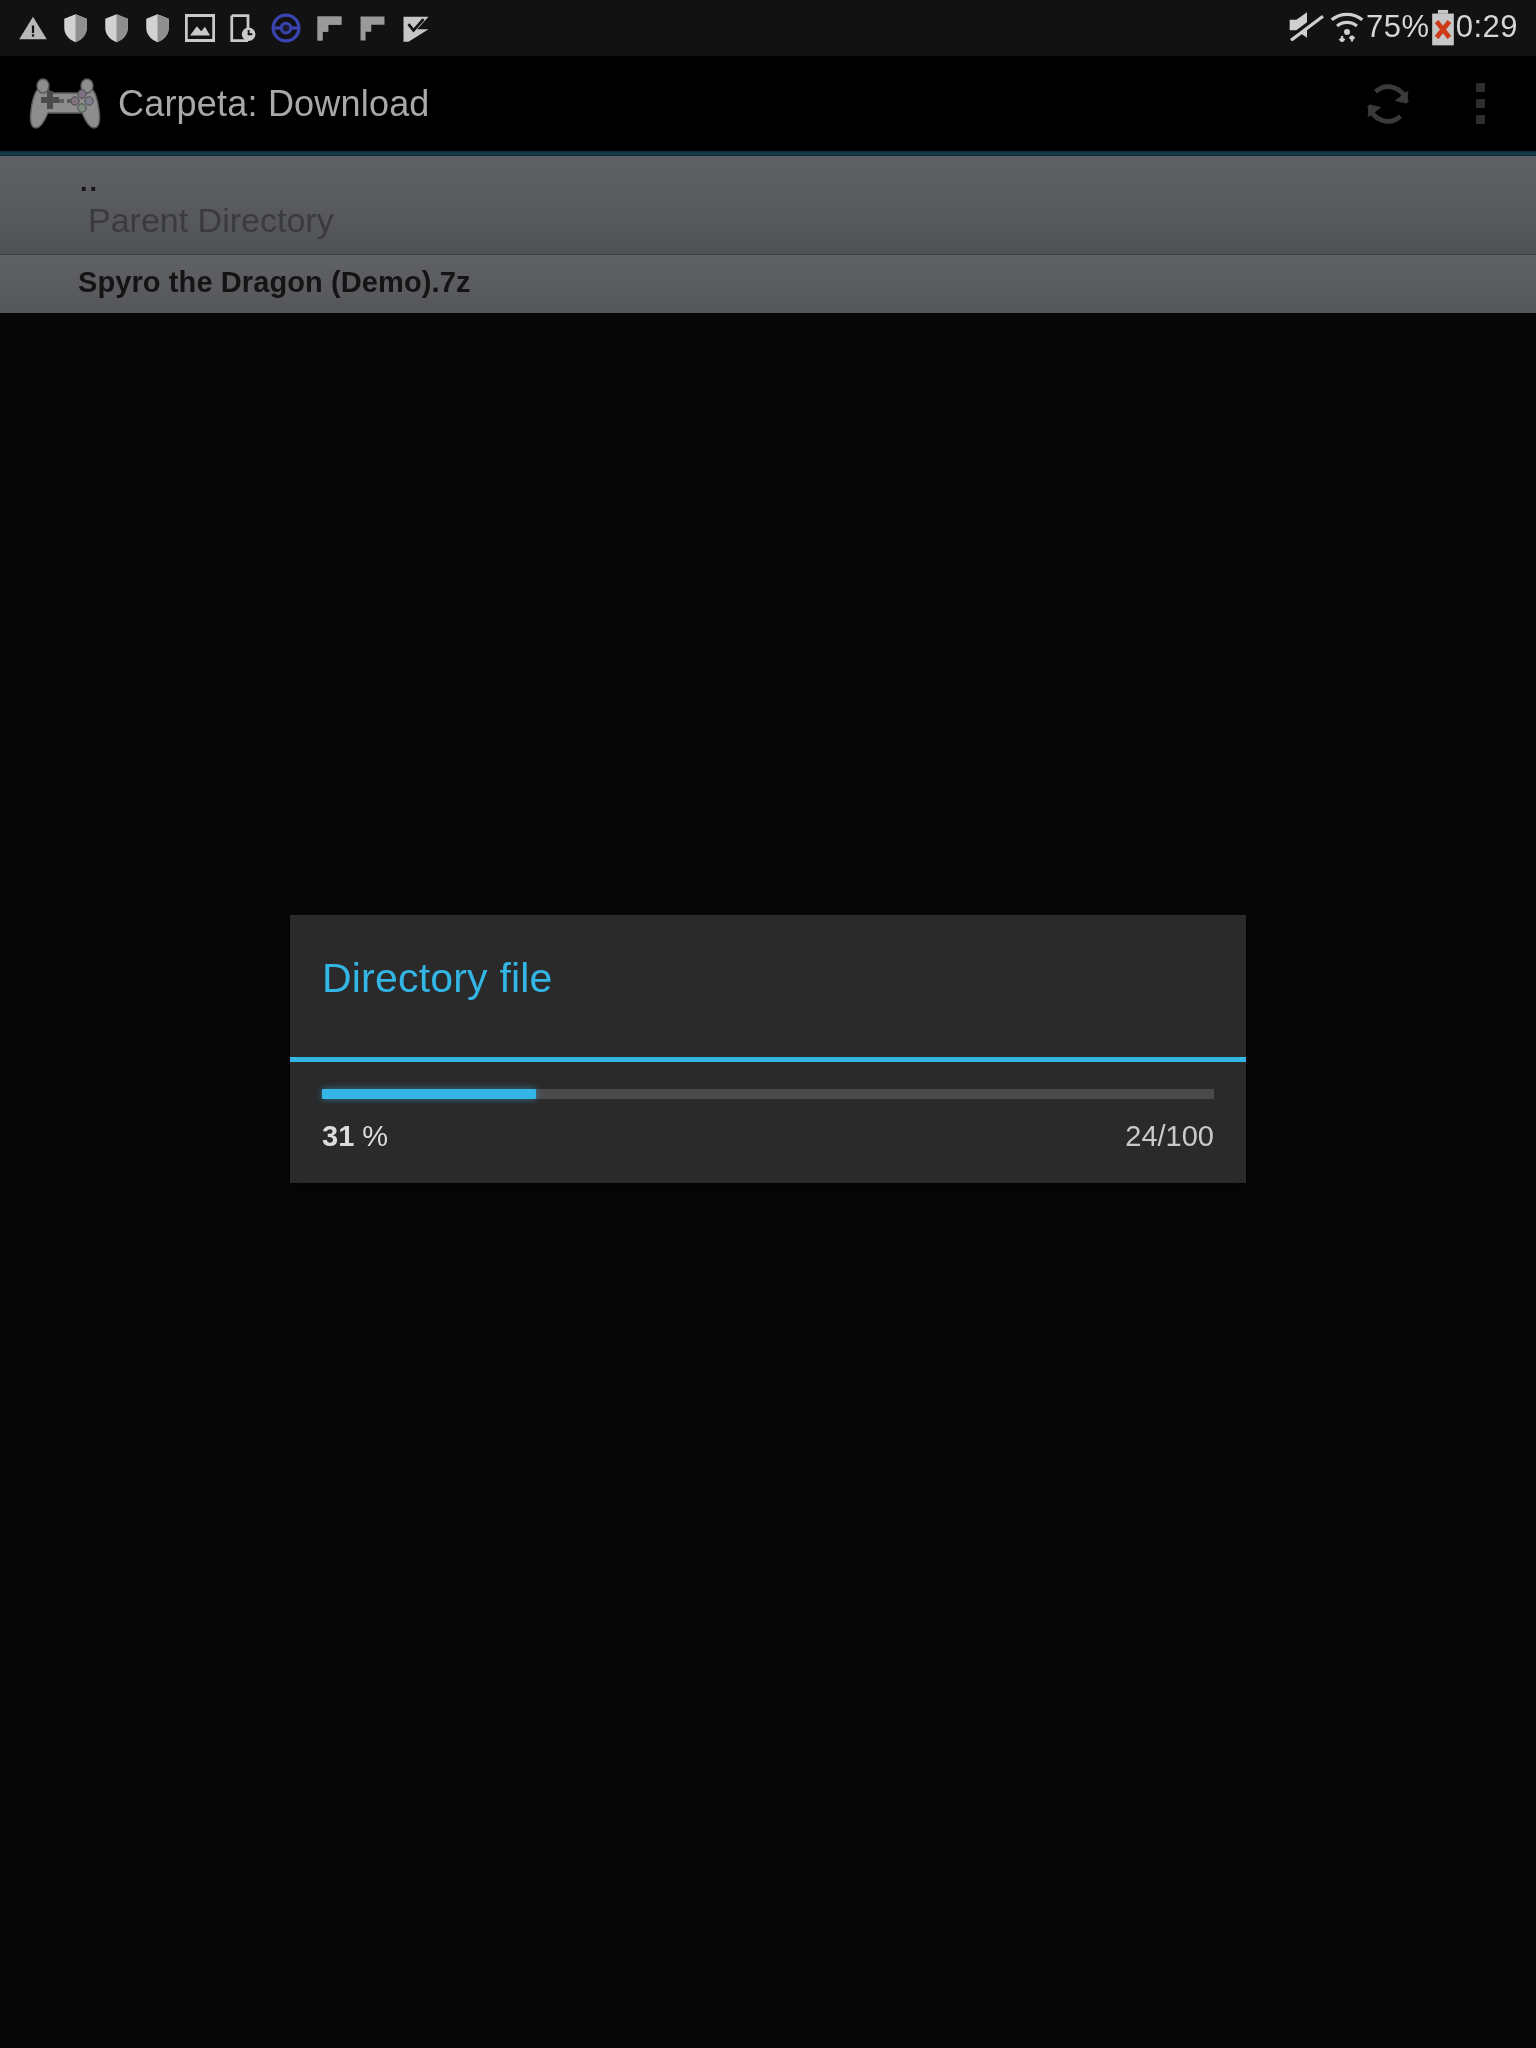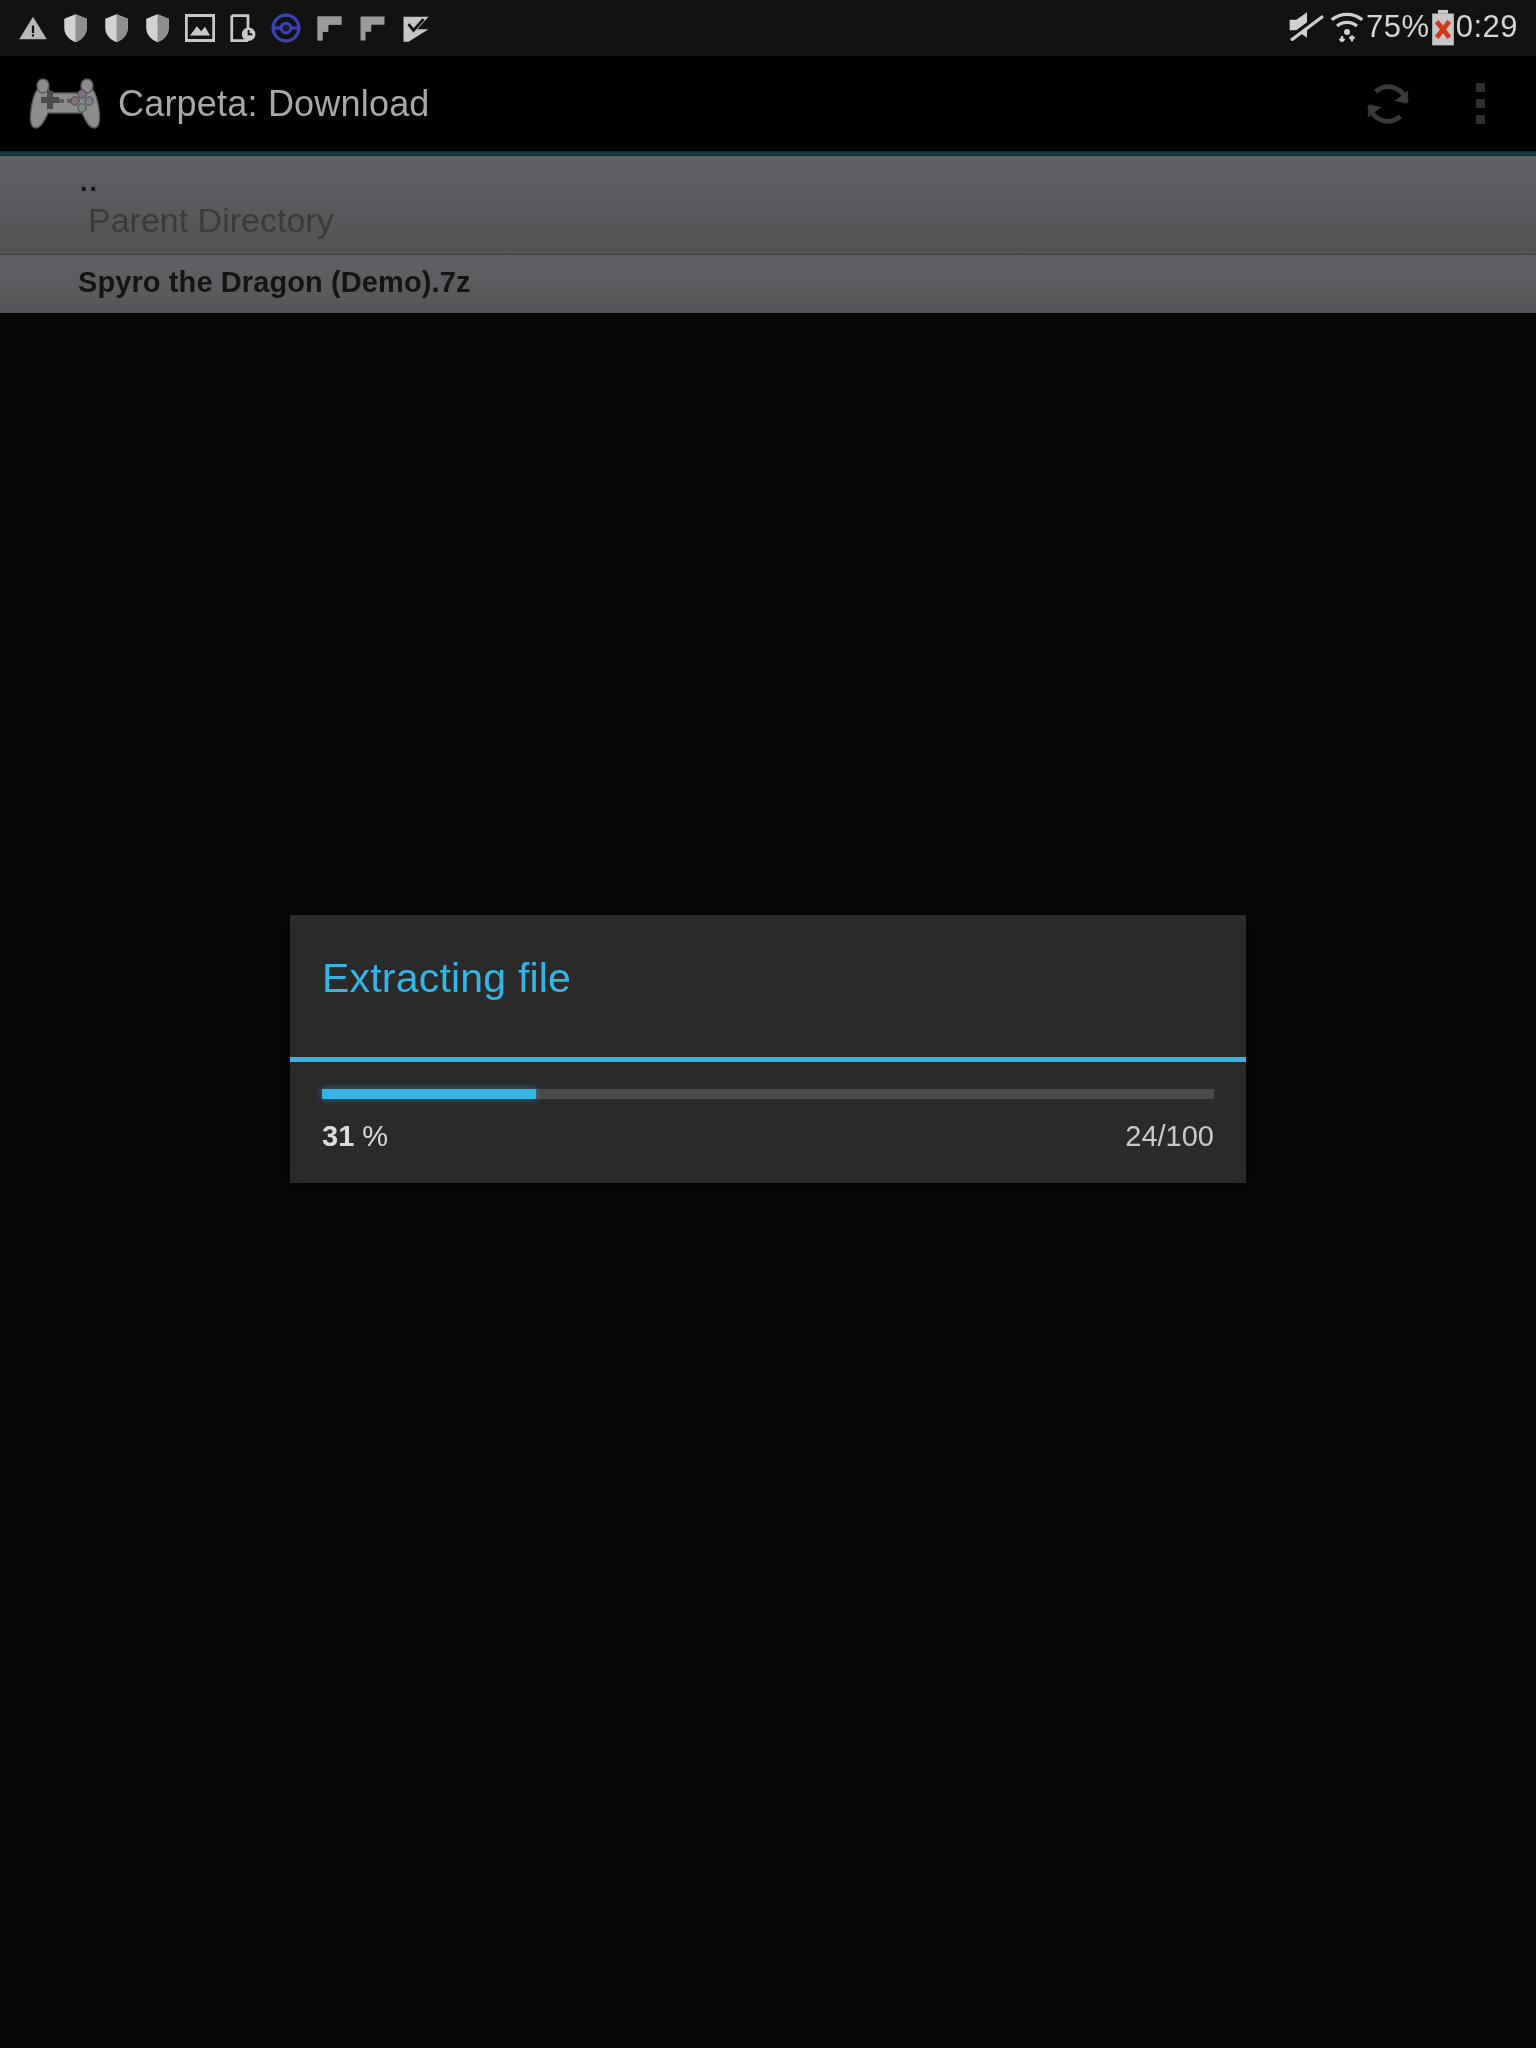--- a/index.html
+++ b/index.html
@@ -255,21 +255,21 @@
       <div class="row-title dots">..</div>
       <div class="row-sub">Parent Directory</div>
     </div>
 
     <div class="file-row second">
       <div class="row-title">Spyro the Dragon (Demo).7z</div>
     </div>
   </div>
 
   <div id="dialog">
-    <div id="dialog-title">Extracting file</div>
+    <div id="dialog-title">Directory file</div>
     <div id="dialog-divider"></div>
 
     <div id="dialog-body">
       <div id="progress-track">
         <div id="progress-fill" style="width: 24%;"></div>
       </div>
 
       <div id="progress-labels">
         <div id="percent-label">
           <b>31</b><span> %</span>

